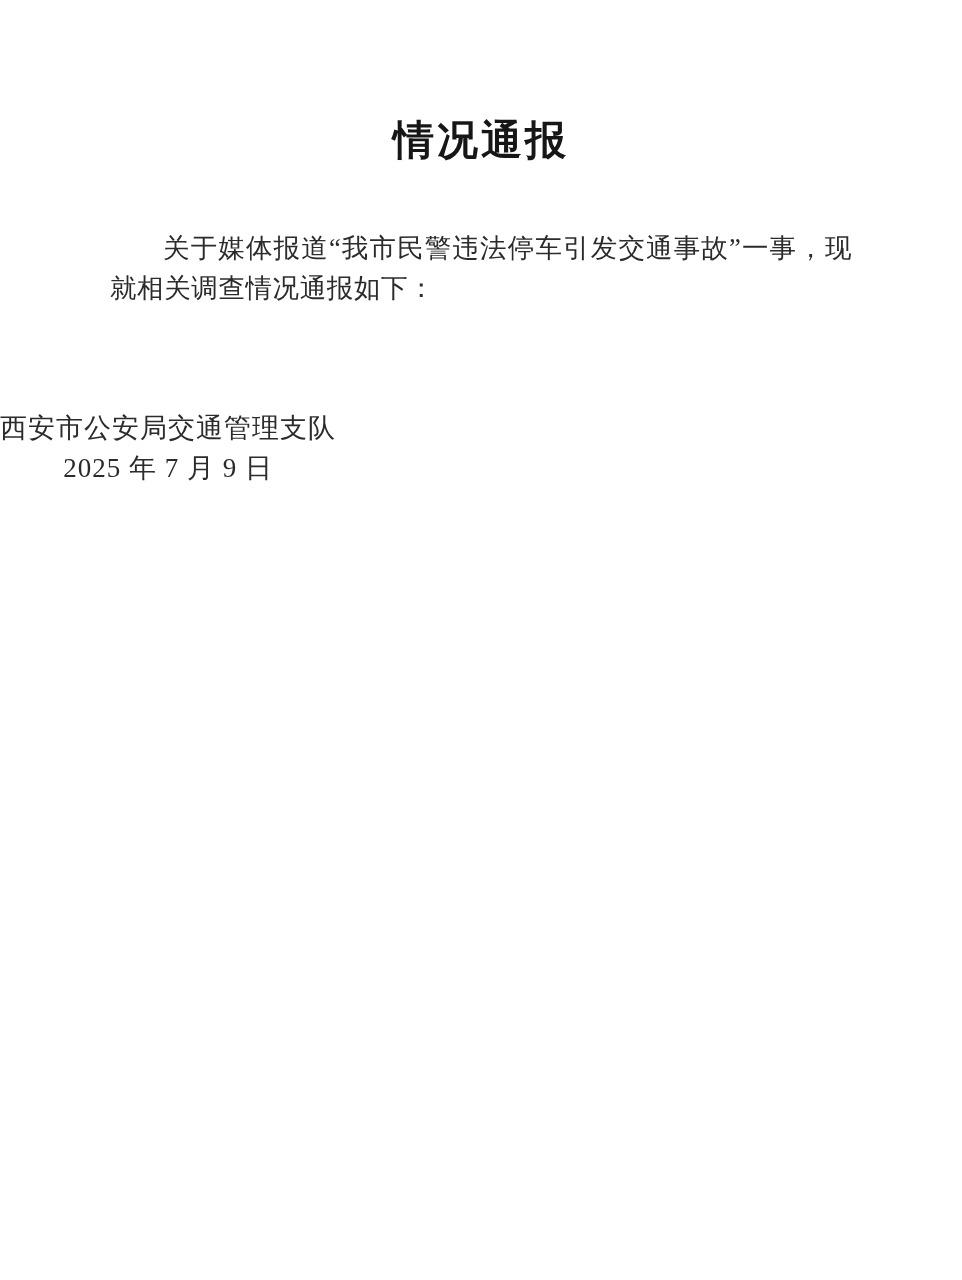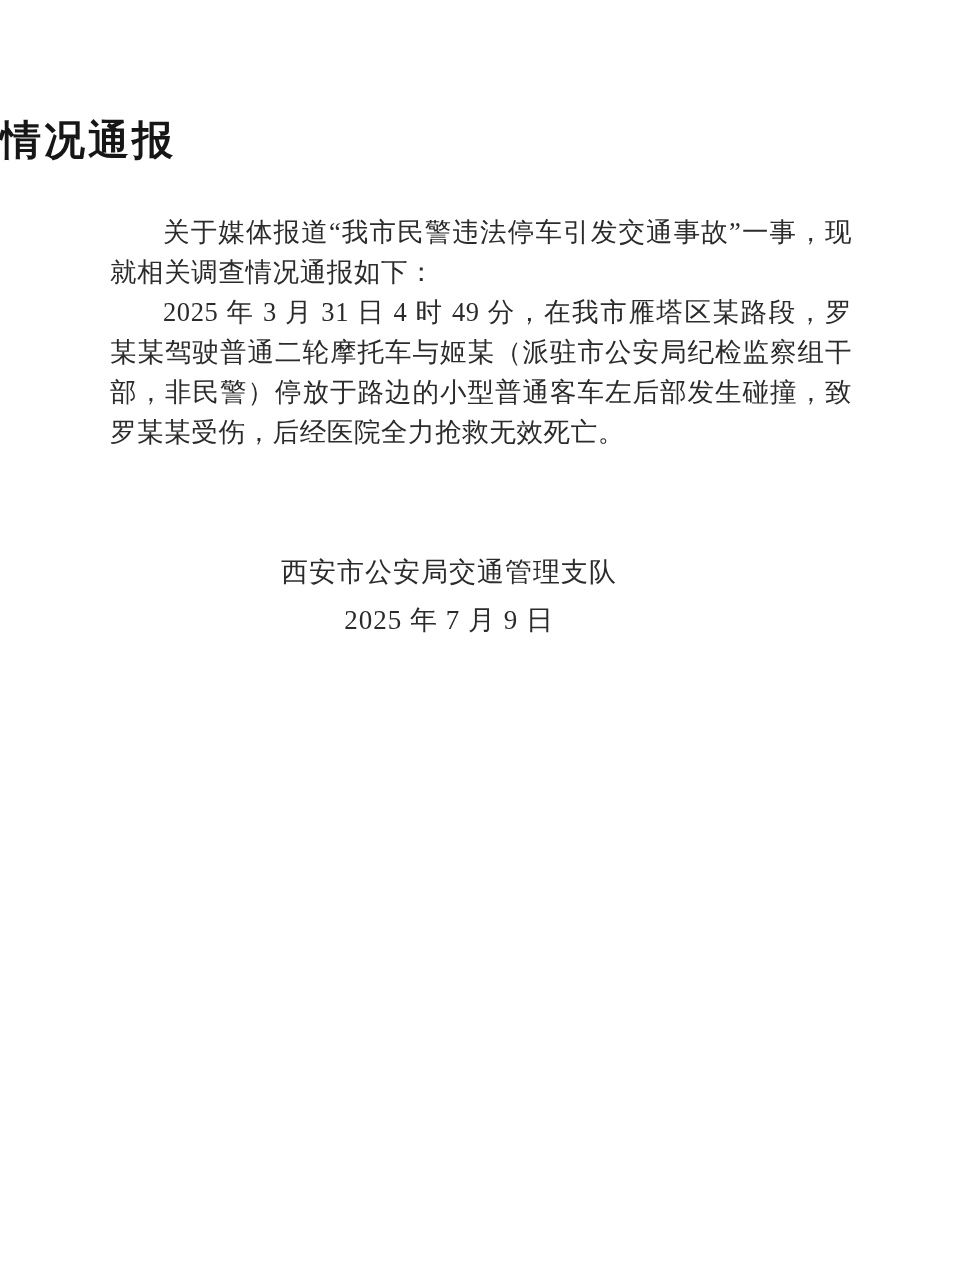--- a/index.html
+++ b/index.html
@@ -14,74 +14,73 @@
     margin: 0 auto;
     background: #ffffff;
     overflow: hidden;
     font-family: "Liberation Serif", "DejaVu Serif", serif;
     color: #2b2b2b;
     box-sizing: border-box;
     padding-top: 116px;
   }
   .doc-title {
     margin: 0;
-    text-align: left;
+    text-align: center;
     font-size: 41px;
     font-weight: bold;
     letter-spacing: 3px;
     color: #161616;
     line-height: 48px;
     font-family: "Liberation Serif", "DejaVu Serif", serif;
   }
   .doc-body {
     width: 742px;
-    margin: 48px auto 0 auto;
+    margin: 64px auto 0 auto;
     font-size: 26.5px;
     line-height: 40px;
     letter-spacing: 0.6px;
     text-align: justify;
     text-justify: inter-ideograph;
     color: #2b2b2b;
   }
   .doc-body p {
     margin: 0;
     padding: 0;
     text-indent: 2em;
   }
   .doc-signature {
     margin-top: 100px;
     display: flex;
-    justify-content: center;
+    justify-content: flex-start;
     padding-right: 64px;
   }
   .sig-inner {
     text-align: center;
     font-size: 27px;
     line-height: 40px;
     letter-spacing: 1px;
     color: #2b2b2b;
   }
   .sig-org {
     display: block;
   }
   .sig-date {
     display: block;
-    margin-top: 8px;
+    margin-top: 0;
   }
 </style>
 </head>
 <body>
 
 <div class="page">
 
   <h1 class="doc-title">情况通报</h1>
 
   <div class="doc-body">
     <p>关于媒体报道“我市民警违法停车引发交通事故”一事，现就相关调查情况通报如下：</p>
-    <p>2025 年 3 月 31 日 4 时 49 分，在我市雁塔区某路段，罗某某驾驶普通二轮摩托车与姬某（派驻市公安局纪检监察组干部，非民警）停放于路边的小型普通客车左后部发生碰撞，致罗某某受伤，后经医院全力抢救无效死亡。</p>
   </div>
 
   <div class="doc-signature">
     <div class="sig-inner">
       <span class="sig-org">西安市公安局交通管理支队</span>
       <span class="sig-date">2025 年 7 月 9 日</span>
     </div>
   </div>
 
 </div>

